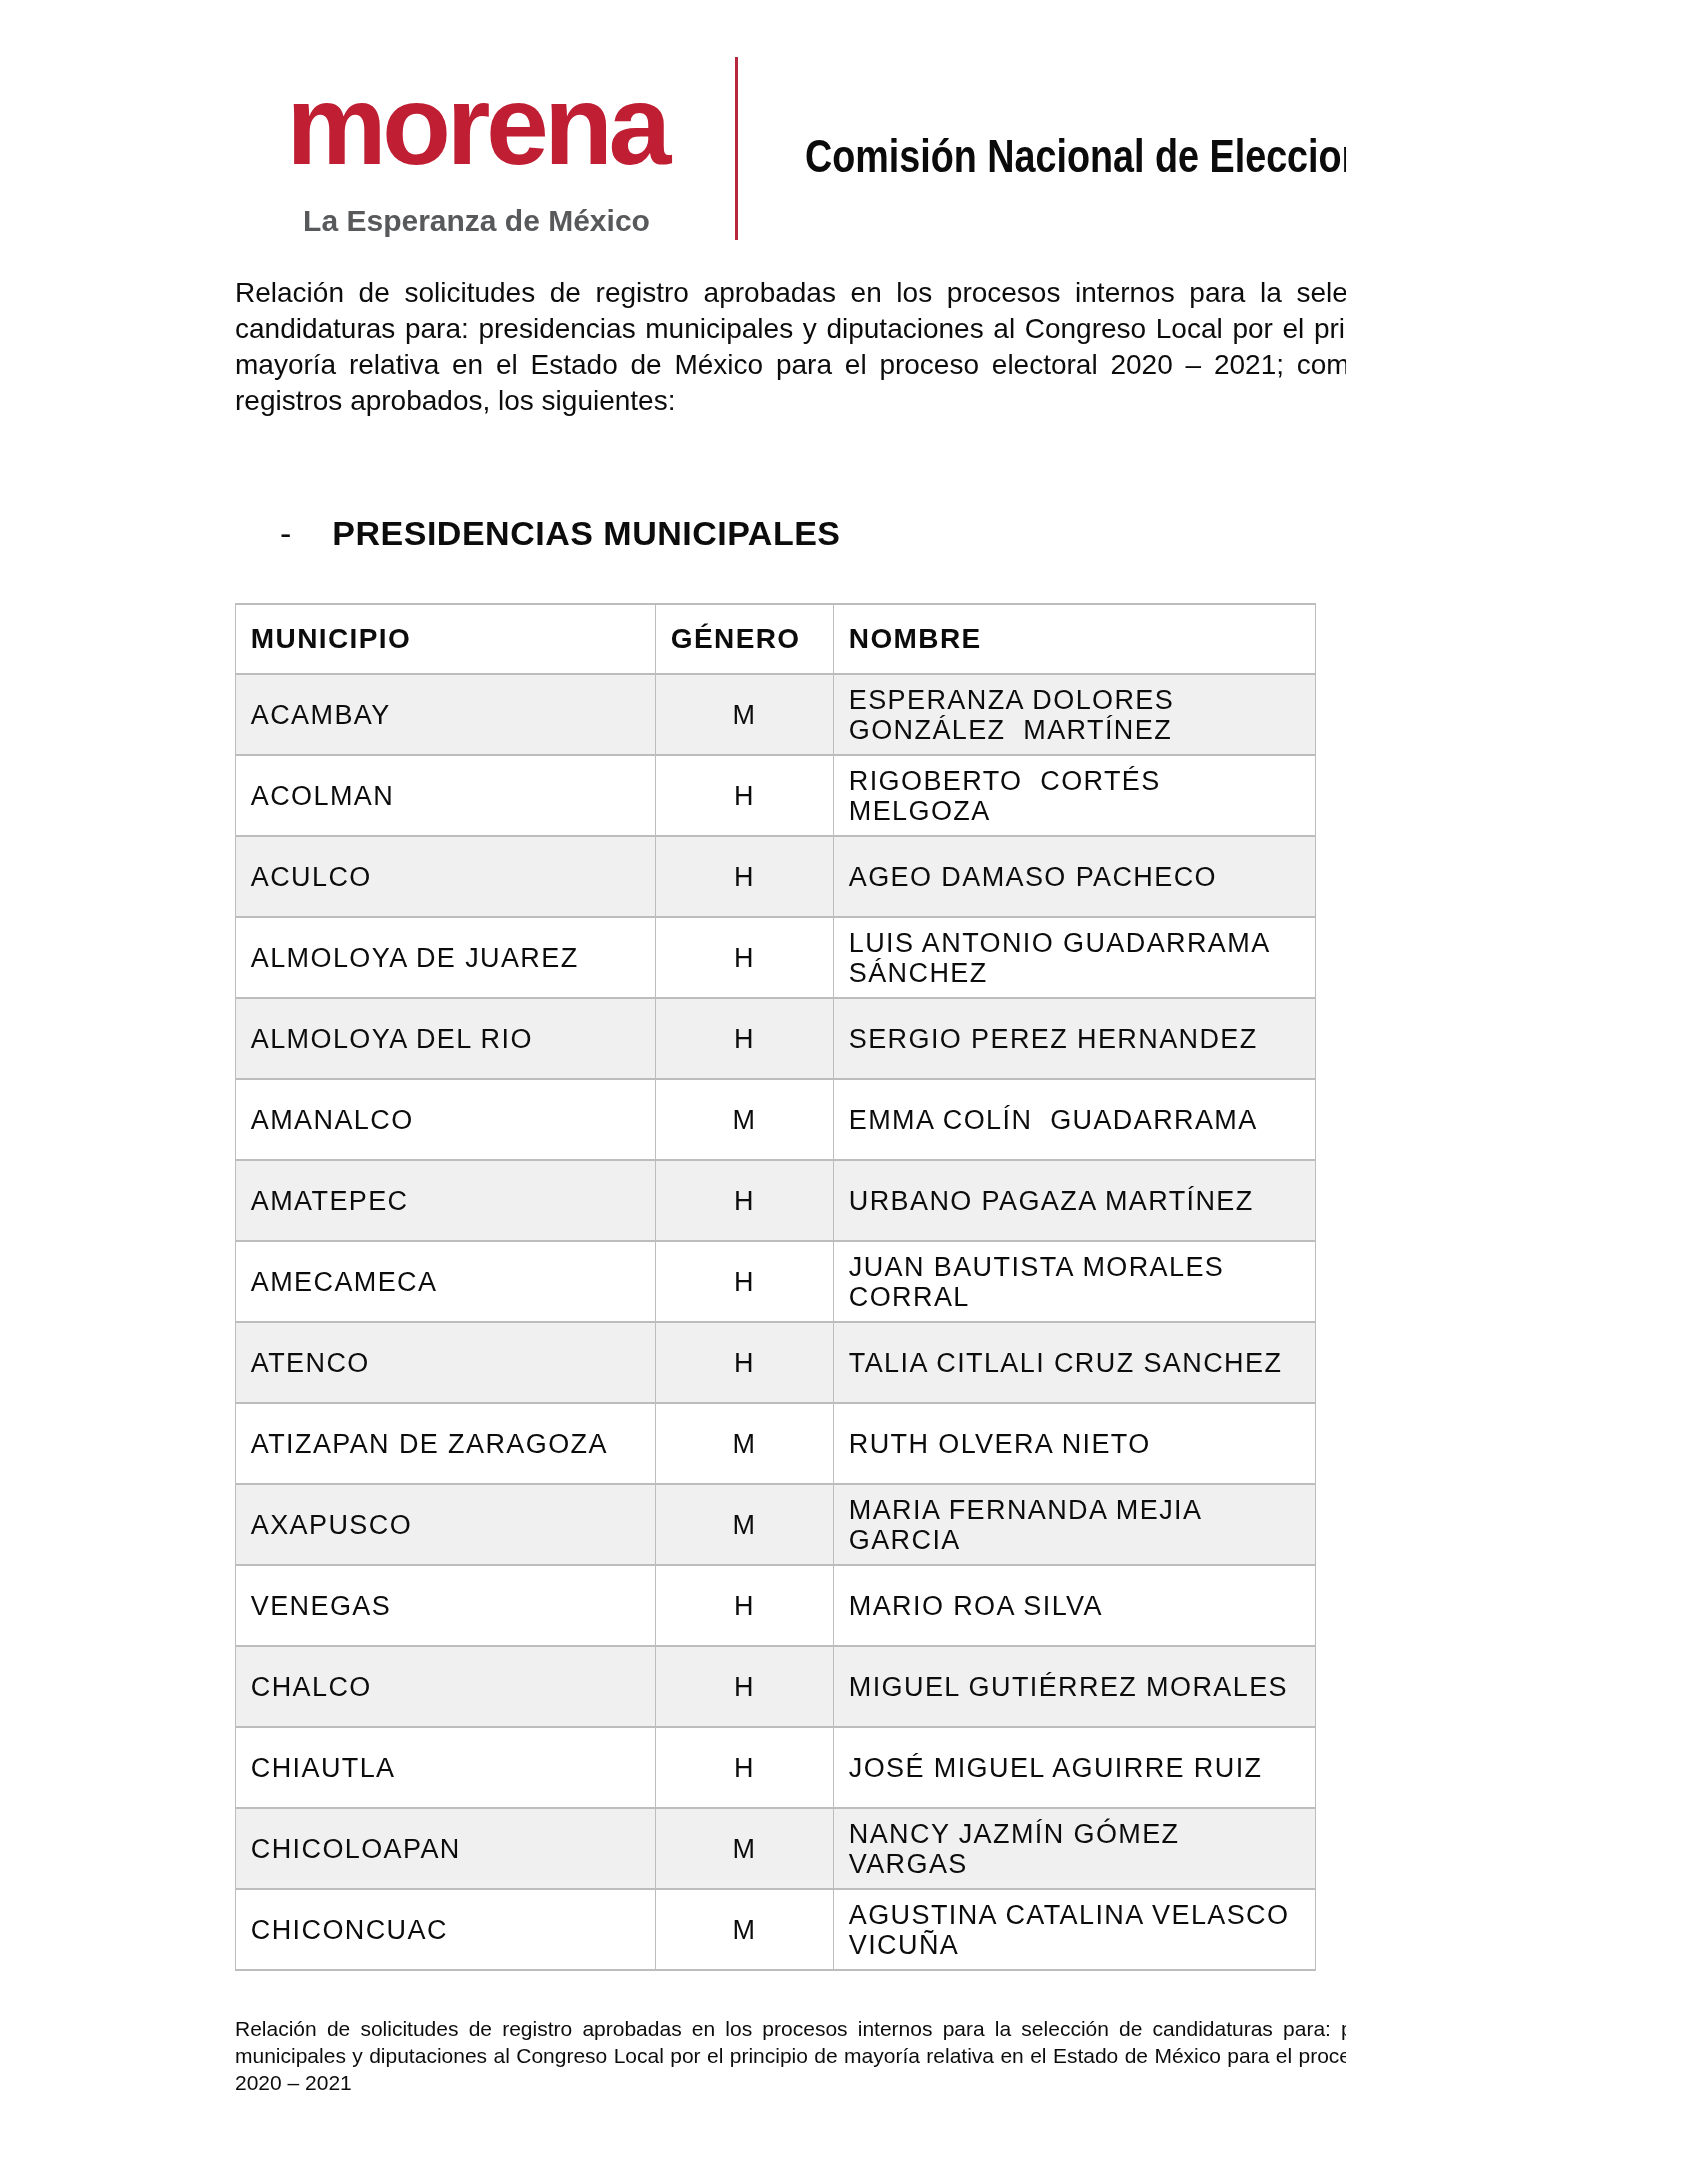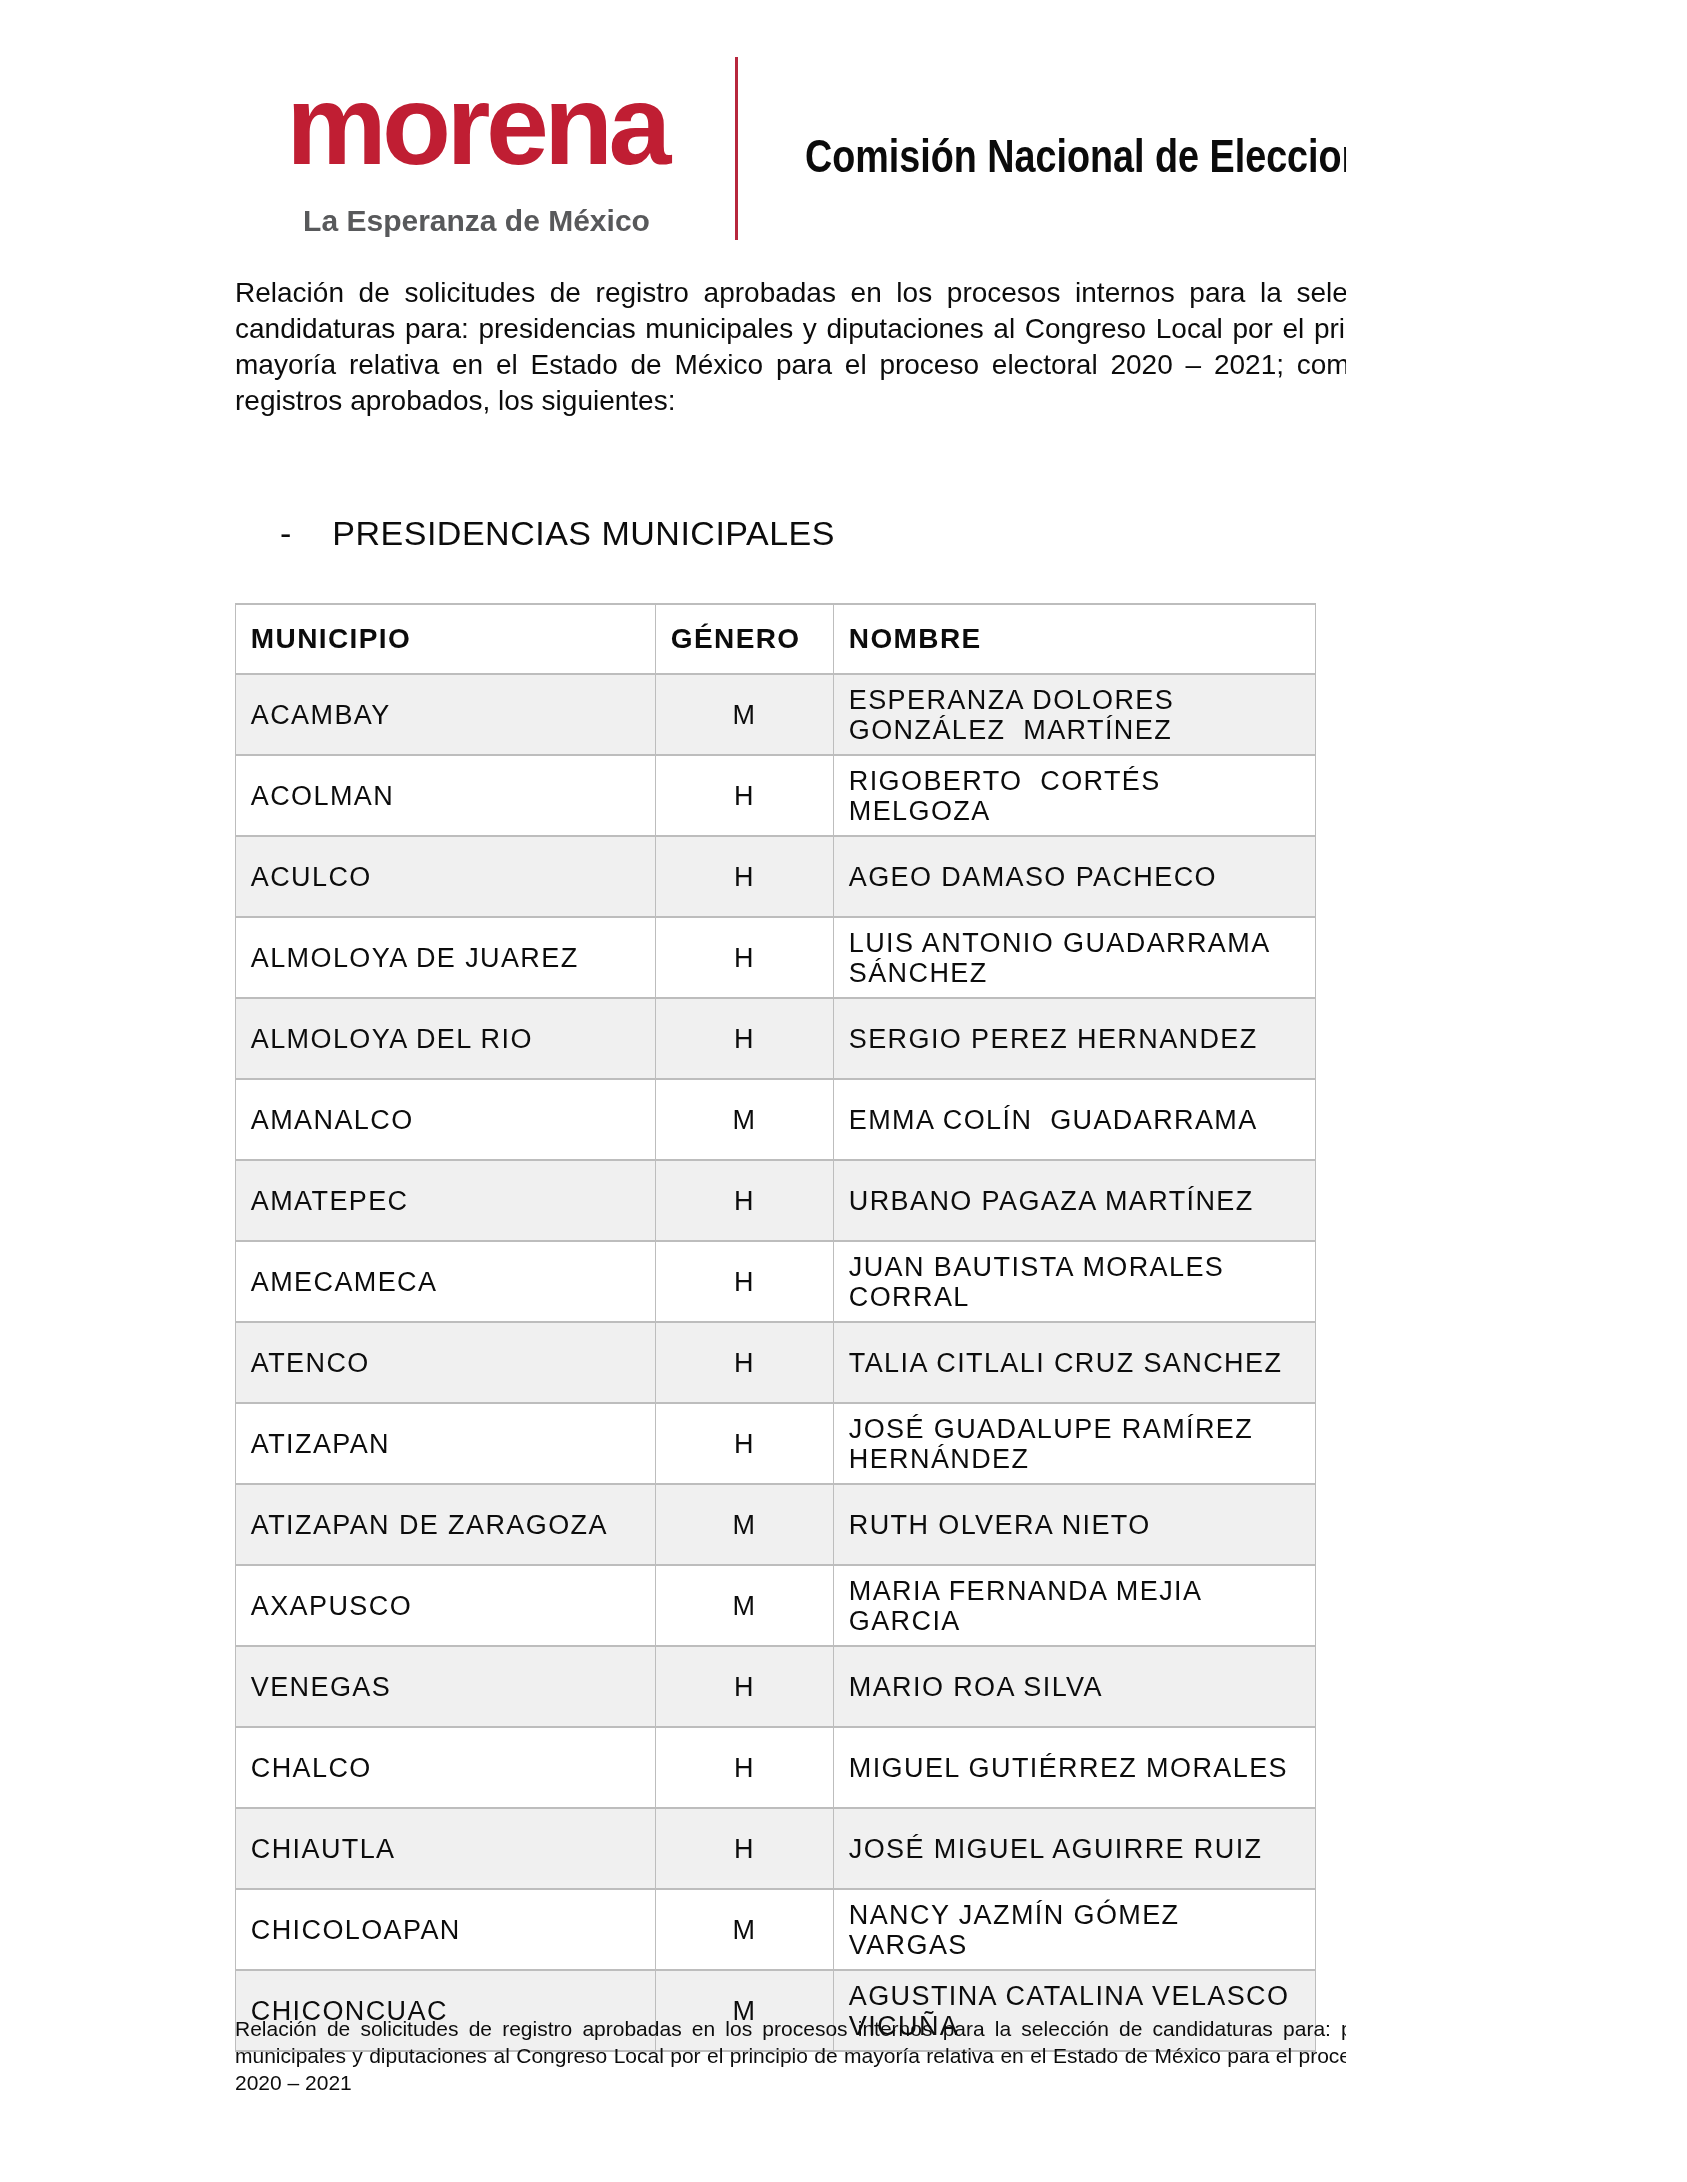--- a/index.html
+++ b/index.html
@@ -73,21 +73,21 @@
   
   .section-heading {
     position: absolute;
     left: 280px;
     top: 513px;
     font-size: 34px;
     line-height: 41px;
     color: #0c0c0c;
   }
   .section-heading .dash { font-weight: normal; display: inline-block; }
-  .section-heading .heading-text { font-weight: normal; margin-left: 41px; letter-spacing: 0.5px; }
+  .section-heading .heading-text { font-weight: bold; margin-left: 41px; letter-spacing: 0.5px; }
 
   
   table.candidates {
     position: absolute;
     left: 235px;
     top: 603px;
     width: 1080px;
     border-collapse: collapse;
     table-layout: fixed;
     padding-left: 27px;
@@ -222,26 +222,20 @@
       <td class="cell-nom">JUAN BAUTISTA MORALES
 CORRAL</td>
     </tr>
 
     <tr>
       <td class="cell-muni">ATENCO</td>
       <td class="cell-gen">H</td>
       <td class="cell-nom">TALIA CITLALI CRUZ SANCHEZ</td>
     </tr>
 
-    <tr>
-      <td class="cell-muni">ATIZAPAN</td>
-      <td class="cell-gen">H</td>
-      <td class="cell-nom">JOSÉ GUADALUPE RAMÍREZ
-HERNÁNDEZ</td>
-    </tr>
 
     <tr>
       <td class="cell-muni">ATIZAPAN DE ZARAGOZA</td>
       <td class="cell-gen">M</td>
       <td class="cell-nom">RUTH OLVERA NIETO</td>
     </tr>
 
 
     <tr>
       <td class="cell-muni">AXAPUSCO</td>

